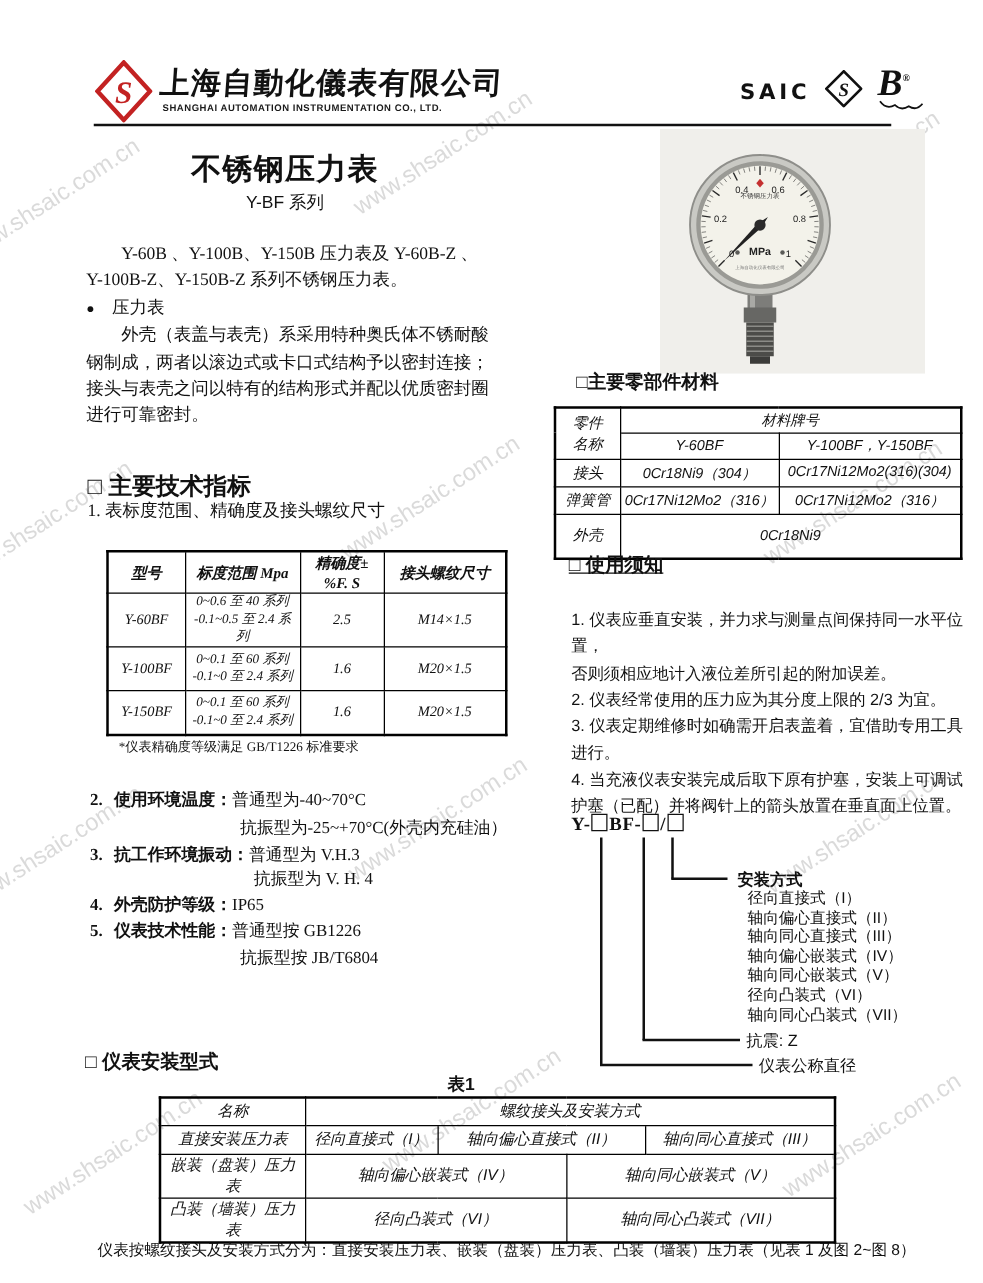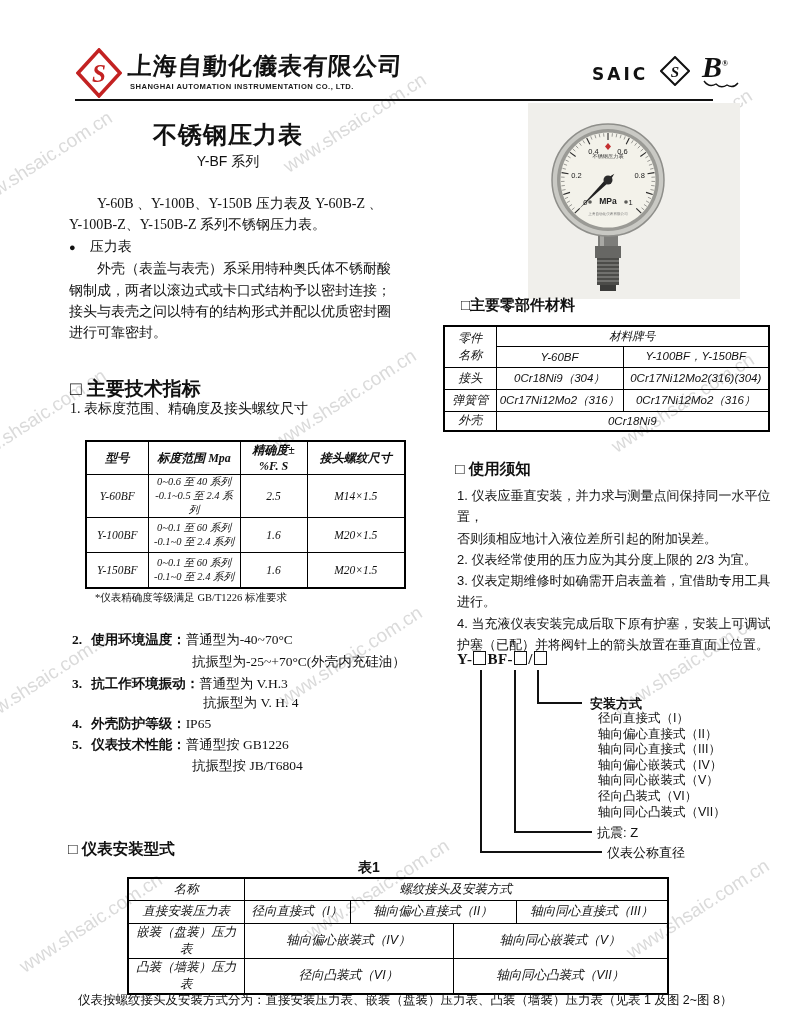--- a/index.html
+++ b/index.html
@@ -224,21 +224,21 @@
     <tr style="height:22px">
       <td class="part">接头</td>
       <td>0Cr18Ni9（304）</td>
       <td>0Cr17Ni12Mo2(316)(304)</td>
     </tr>
     <tr style="height:22px">
       <td class="part">弹簧管</td>
       <td>0Cr17Ni12Mo2（316）</td>
       <td>0Cr17Ni12Mo2（316）</td>
     </tr>
-    <tr style="height:20px">
+    <tr style="height:36px">
       <td class="part">外壳</td>
       <td colspan="2">0Cr18Ni9</td>
     </tr>
   </tbody>
     </table>
 
   <div class="layer sec-head" style="left:70px;top:376px;font-size:19px;">□ 主要技术指标</div>
   <div class="layer" style="left:70px;top:400px;font-size:14px;font-family:'Liberation Serif',serif;">1. 表标度范围、精确度及接头螺纹尺寸</div>
   <table class="tbl spec-tbl" style="left:85px;top:440px;width:319px;">
     <colgroup>
@@ -285,21 +285,21 @@
   </div>
   <div class="layer nitem" style="left:203px;top:694px;">抗振型为 V. H. 4</div>
   <div class="layer nitem" style="left:72px;top:715px;">
     <span class="no">4.</span><span class="lb">外壳防护等级：</span><span>IP65</span>
   </div>
   <div class="layer nitem" style="left:72px;top:736px;">
     <span class="no">5.</span><span class="lb">仪表技术性能：</span><span>普通型按 GB1226</span>
   </div>
   <div class="layer nitem" style="left:192px;top:757px;">抗振型按 JB/T6804</div>
 
-  <div class="layer sec-head" style="left:455px;top:459px;font-size:15.5px;">□ 使用须知</div>
+  <div class="layer sec-head" style="left:455px;top:442px;font-size:15.5px;text-decoration:underline;">□ 使用须知</div>
   <div class="layer usage" style="left:457px;top:485px;">
     <div>1. 仪表应垂直安装，并力求与测量点间保持同一水平位</div>
     <div>置，</div>
     <div>否则须相应地计入液位差所引起的附加误差。</div>
     <div>2. 仪表经常使用的压力应为其分度上限的 2/3 为宜。</div>
     <div>3. 仪表定期维修时如确需开启表盖着，宜借助专用工具</div>
     <div>进行。</div>
     <div>4. 当充液仪表安装完成后取下原有护塞，安装上可调试</div>
     <div>护塞（已配）并将阀针上的箭头放置在垂直面上位置。</div>
   </div>

